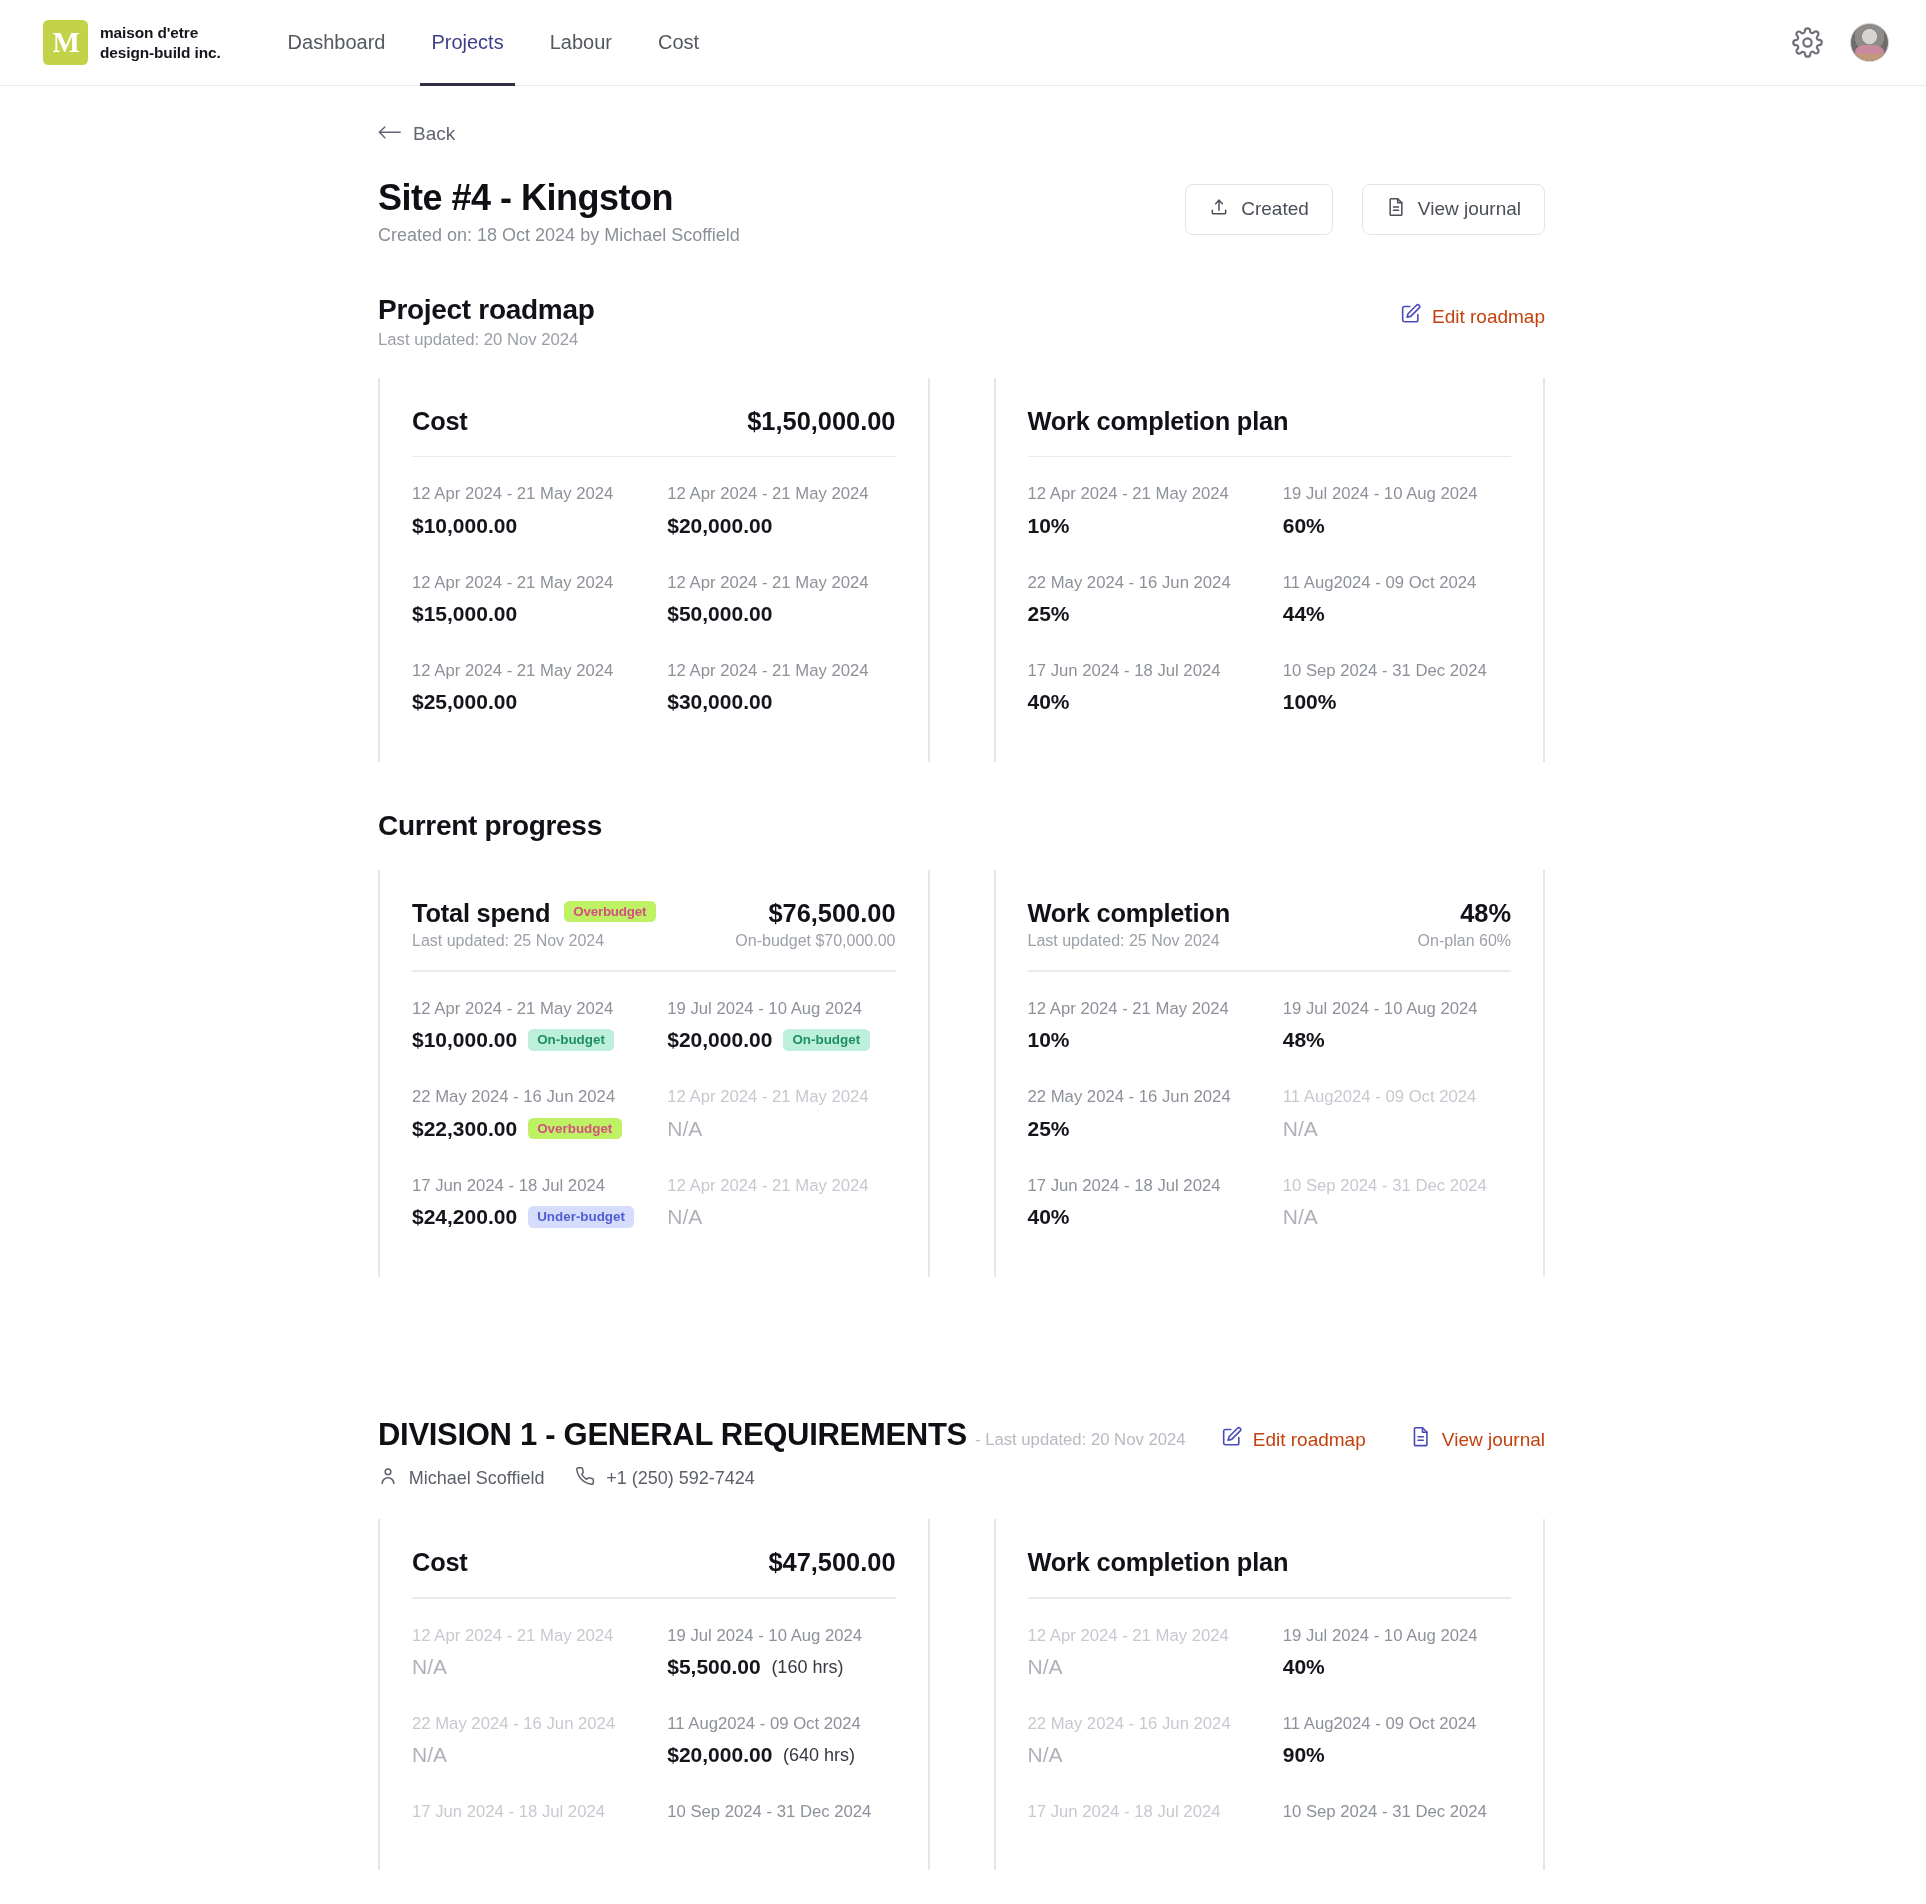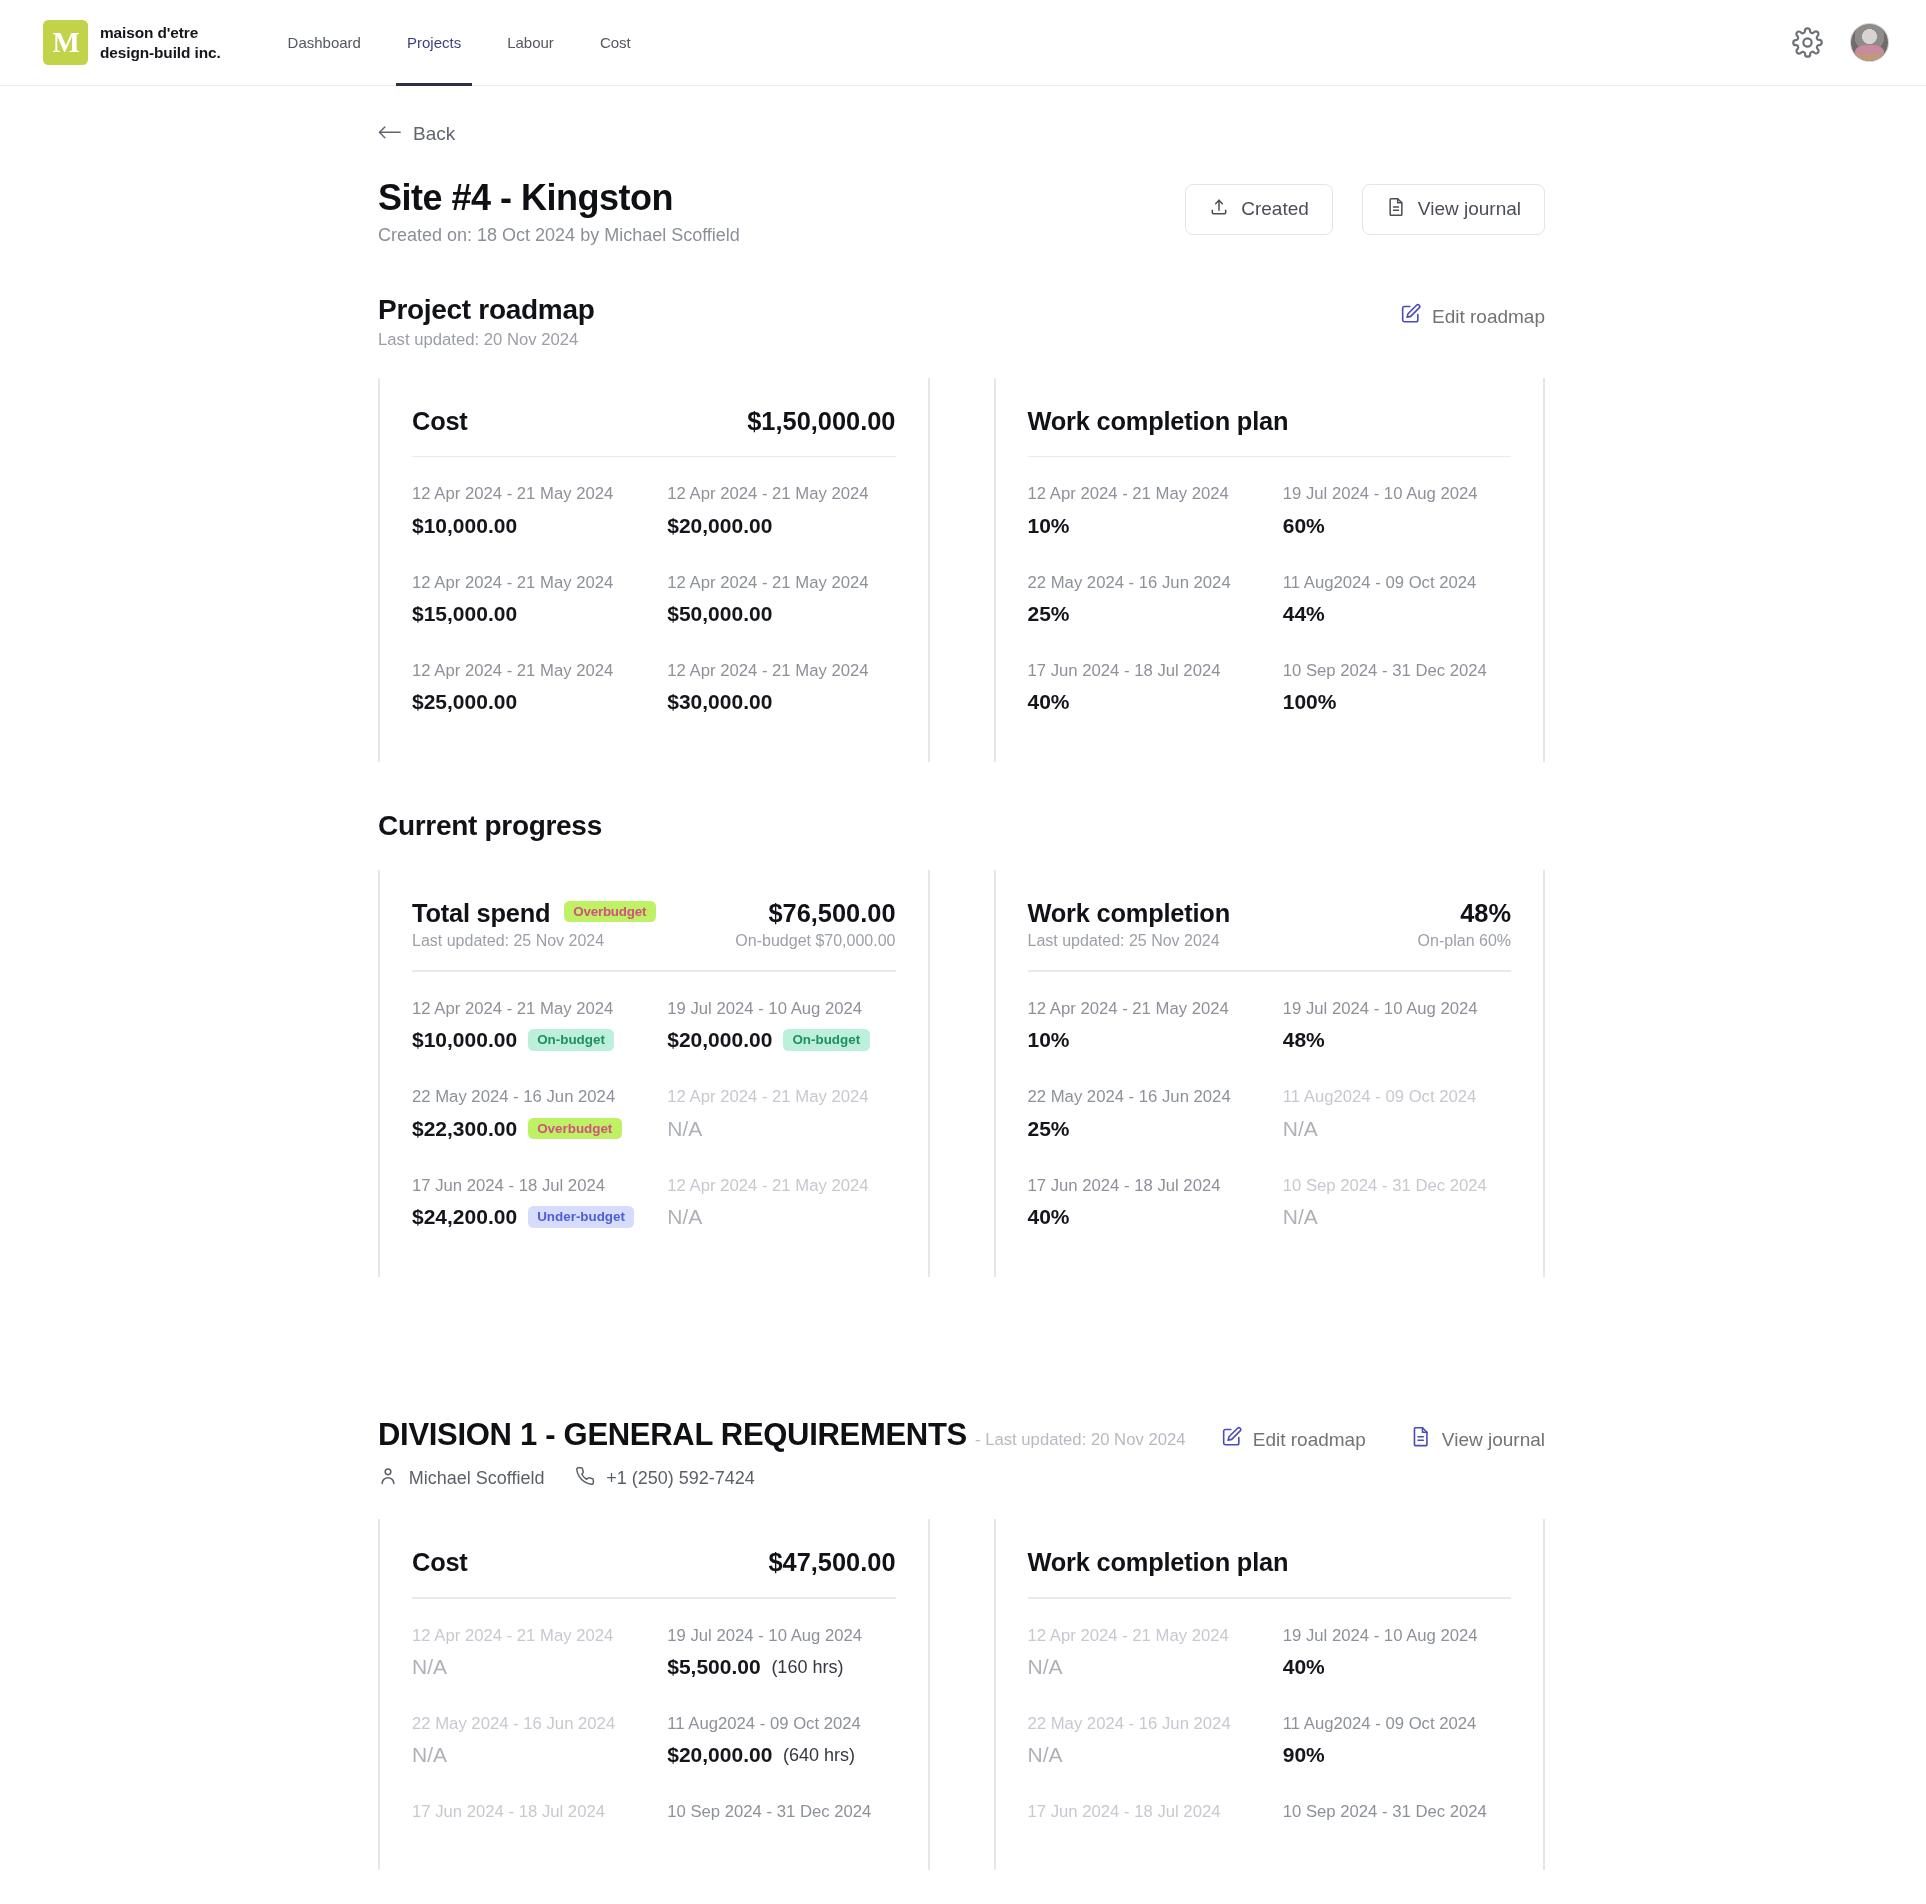--- a/index.html
+++ b/index.html
@@ -27,21 +27,21 @@
     background: #c2d34a;
     display: flex; align-items: center; justify-content: center;
     color: #ffffff; font-size: 29px; font-weight: 700;
     font-family: "Liberation Serif", serif; letter-spacing: -1.3px;
   }
   .brand-text { display: flex; flex-direction: column; line-height: 1.25; }
   .brand-text span { font-size: 15.4px; font-weight: 700; color: #14161c; letter-spacing: -0.1px; }
 
   .nav { display: flex; align-items: center; gap: 0; margin-left: 44px; height: 86px; }
   .nav a {
-    font-size: 15px; color: #54585f; text-decoration: none;
+    font-size: 20px; color: #54585f; text-decoration: none;
     padding: 0 23px; height: 86px; display: flex; align-items: center;
     position: relative;
   }
   .nav a.active { color: #3e3f86; }
   .nav a.active::after {
     content: ""; position: absolute; left: 12px; right: 12px; bottom: 0;
     height: 2.7px; background: #2f3043;
   }
 
   .topbar-right { margin-left: auto; display: flex; align-items: center; gap: 27px; }
@@ -79,21 +79,21 @@
     font-size: 19px; color: #4a4e57; cursor: pointer;
   }
   .btn svg { width: 20px; height: 20px; }
 
   .section-head { margin-top: 48px; display: flex; align-items: flex-start; }
   .section-title { font-size: 28px; font-weight: 700; letter-spacing: -0.3px; color: #101218; }
   .section-sub { font-size: 16.7px; color: #9a9ea6; margin-top: 4px; }
   .link-row { margin-left: auto; display: flex; gap: 44px; padding-top: 9.4px; }
   .lnk {
     display: inline-flex; align-items: center; gap: 10.7px;
-    color: #737373; font-size: 19px; cursor: pointer; text-decoration: none;
+    color: #c2410c; font-size: 19px; cursor: pointer; text-decoration: none;
   }
   .lnk svg { width: 21.4px; height: 21.4px; }
 
   
   .cards { display: grid; grid-template-columns: 1fr 1fr; gap: 64px; margin-top: 28px; }
   .card {
     border-left: 2px solid #e6e7ec;
     border-right: 2px solid #e6e7ec;
     padding: 29px 32px 32px 32px;
     background: #fff;

